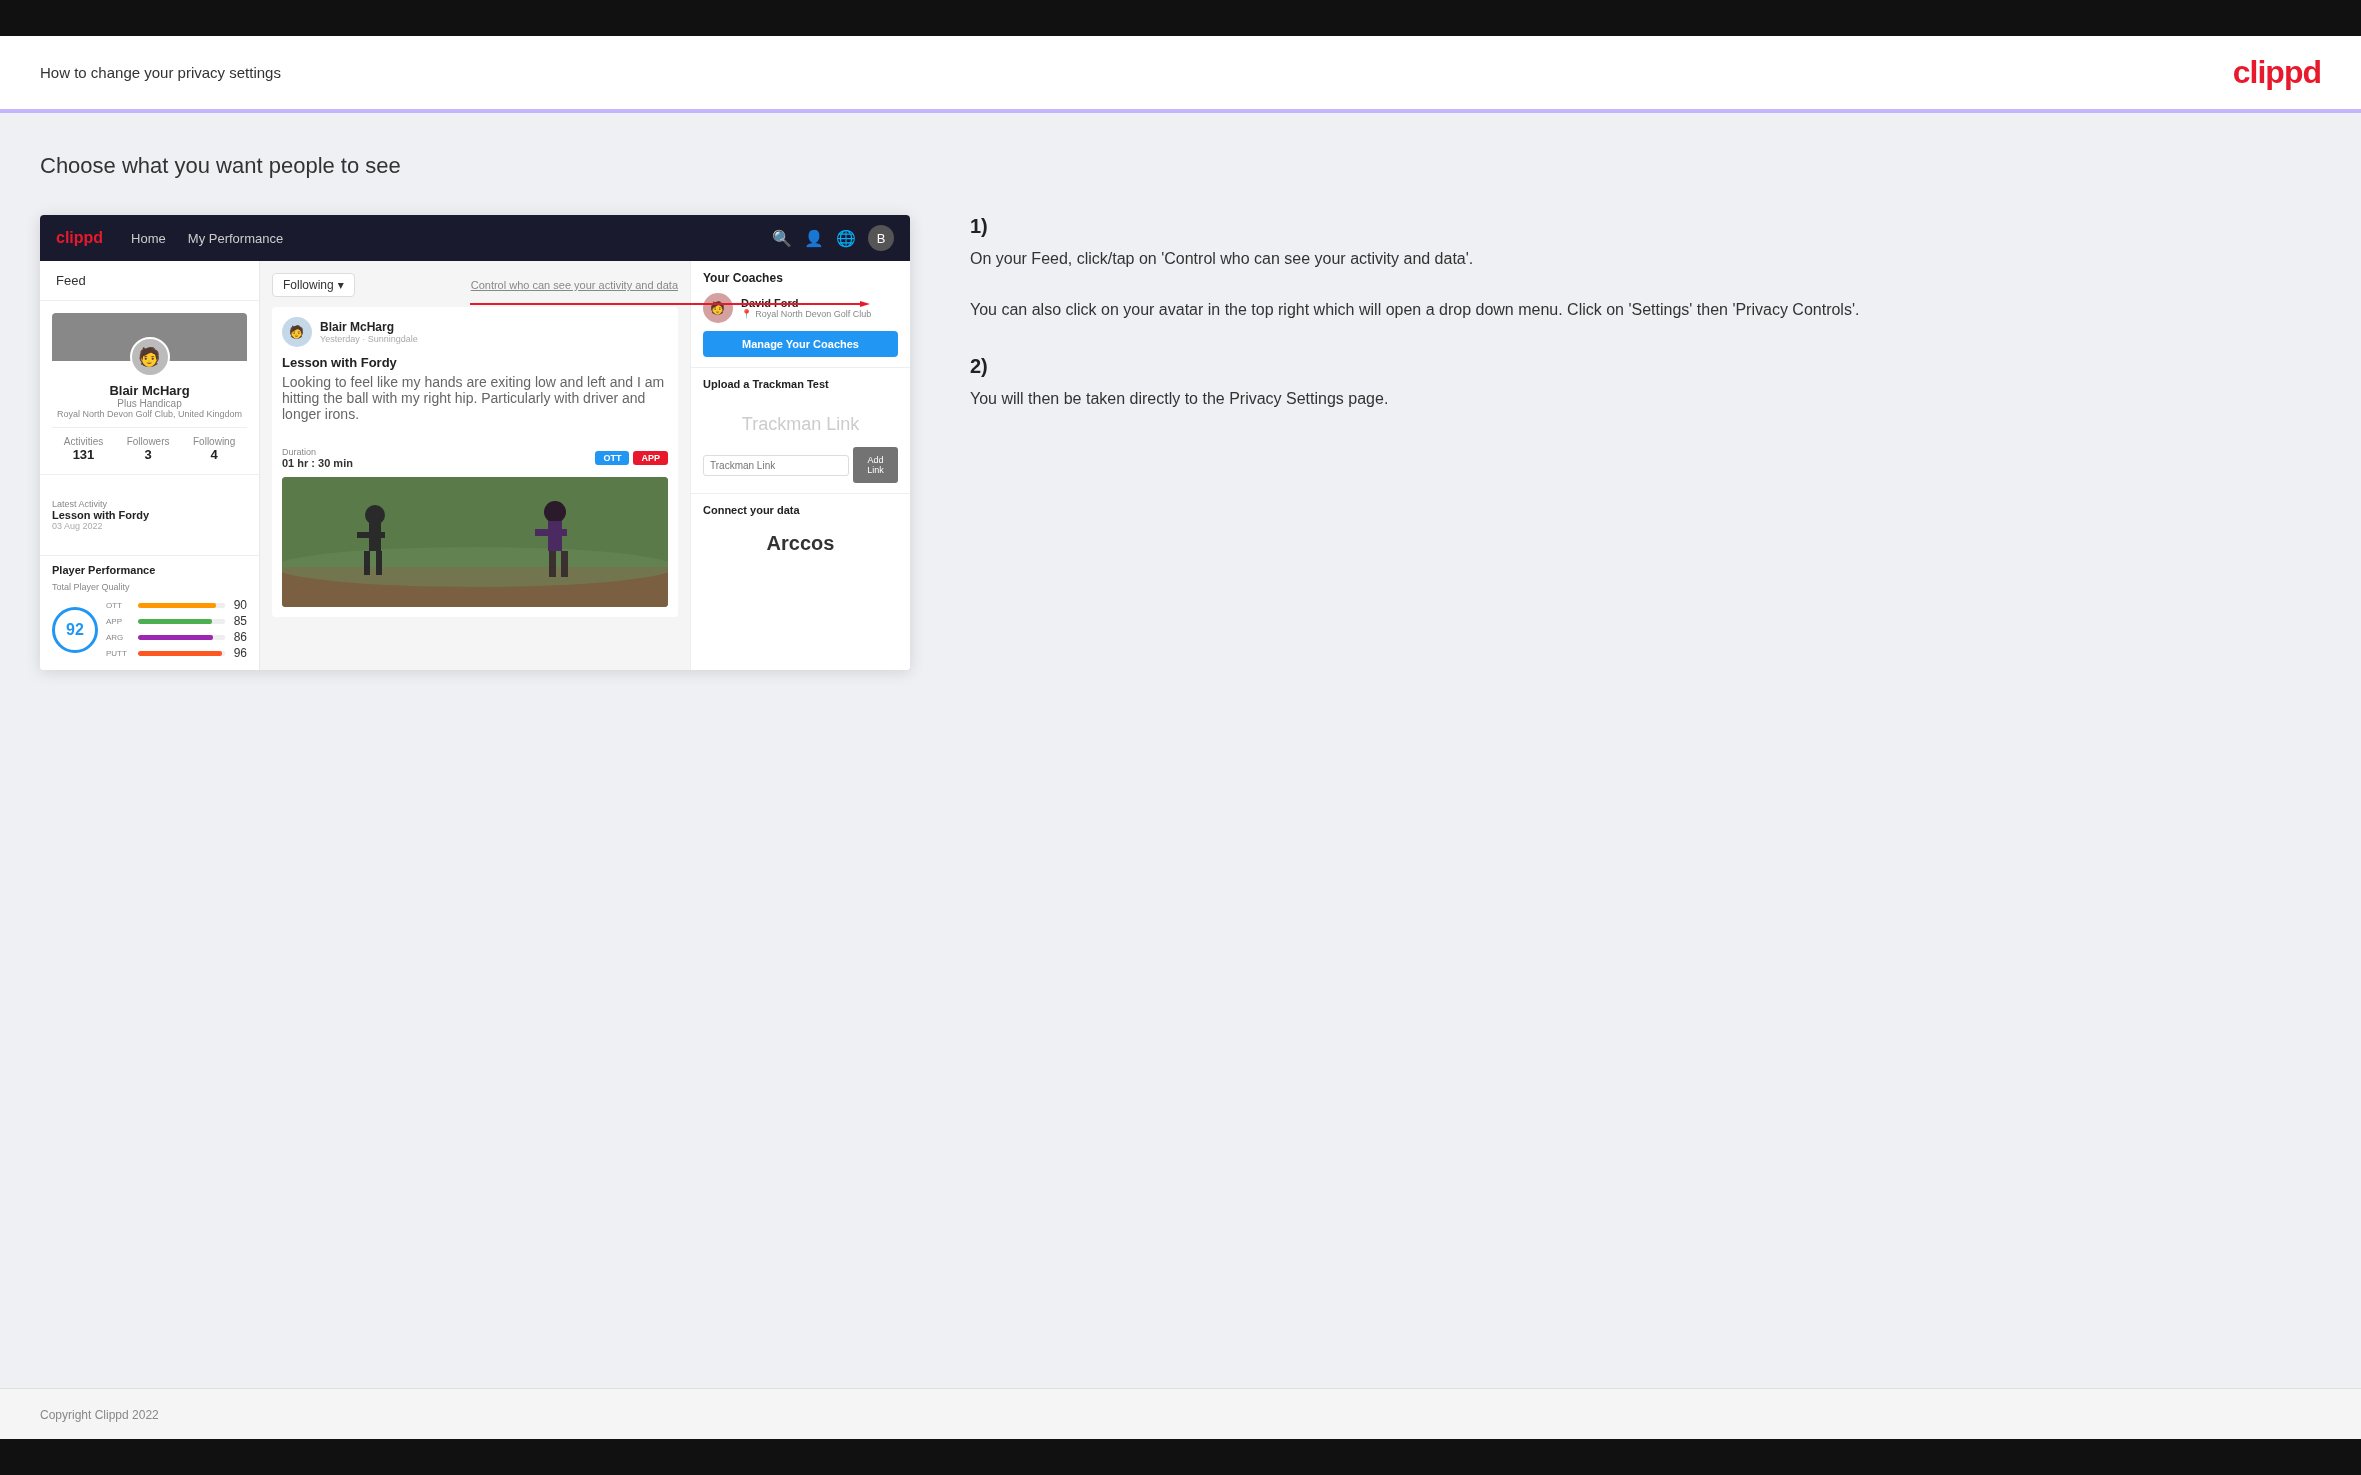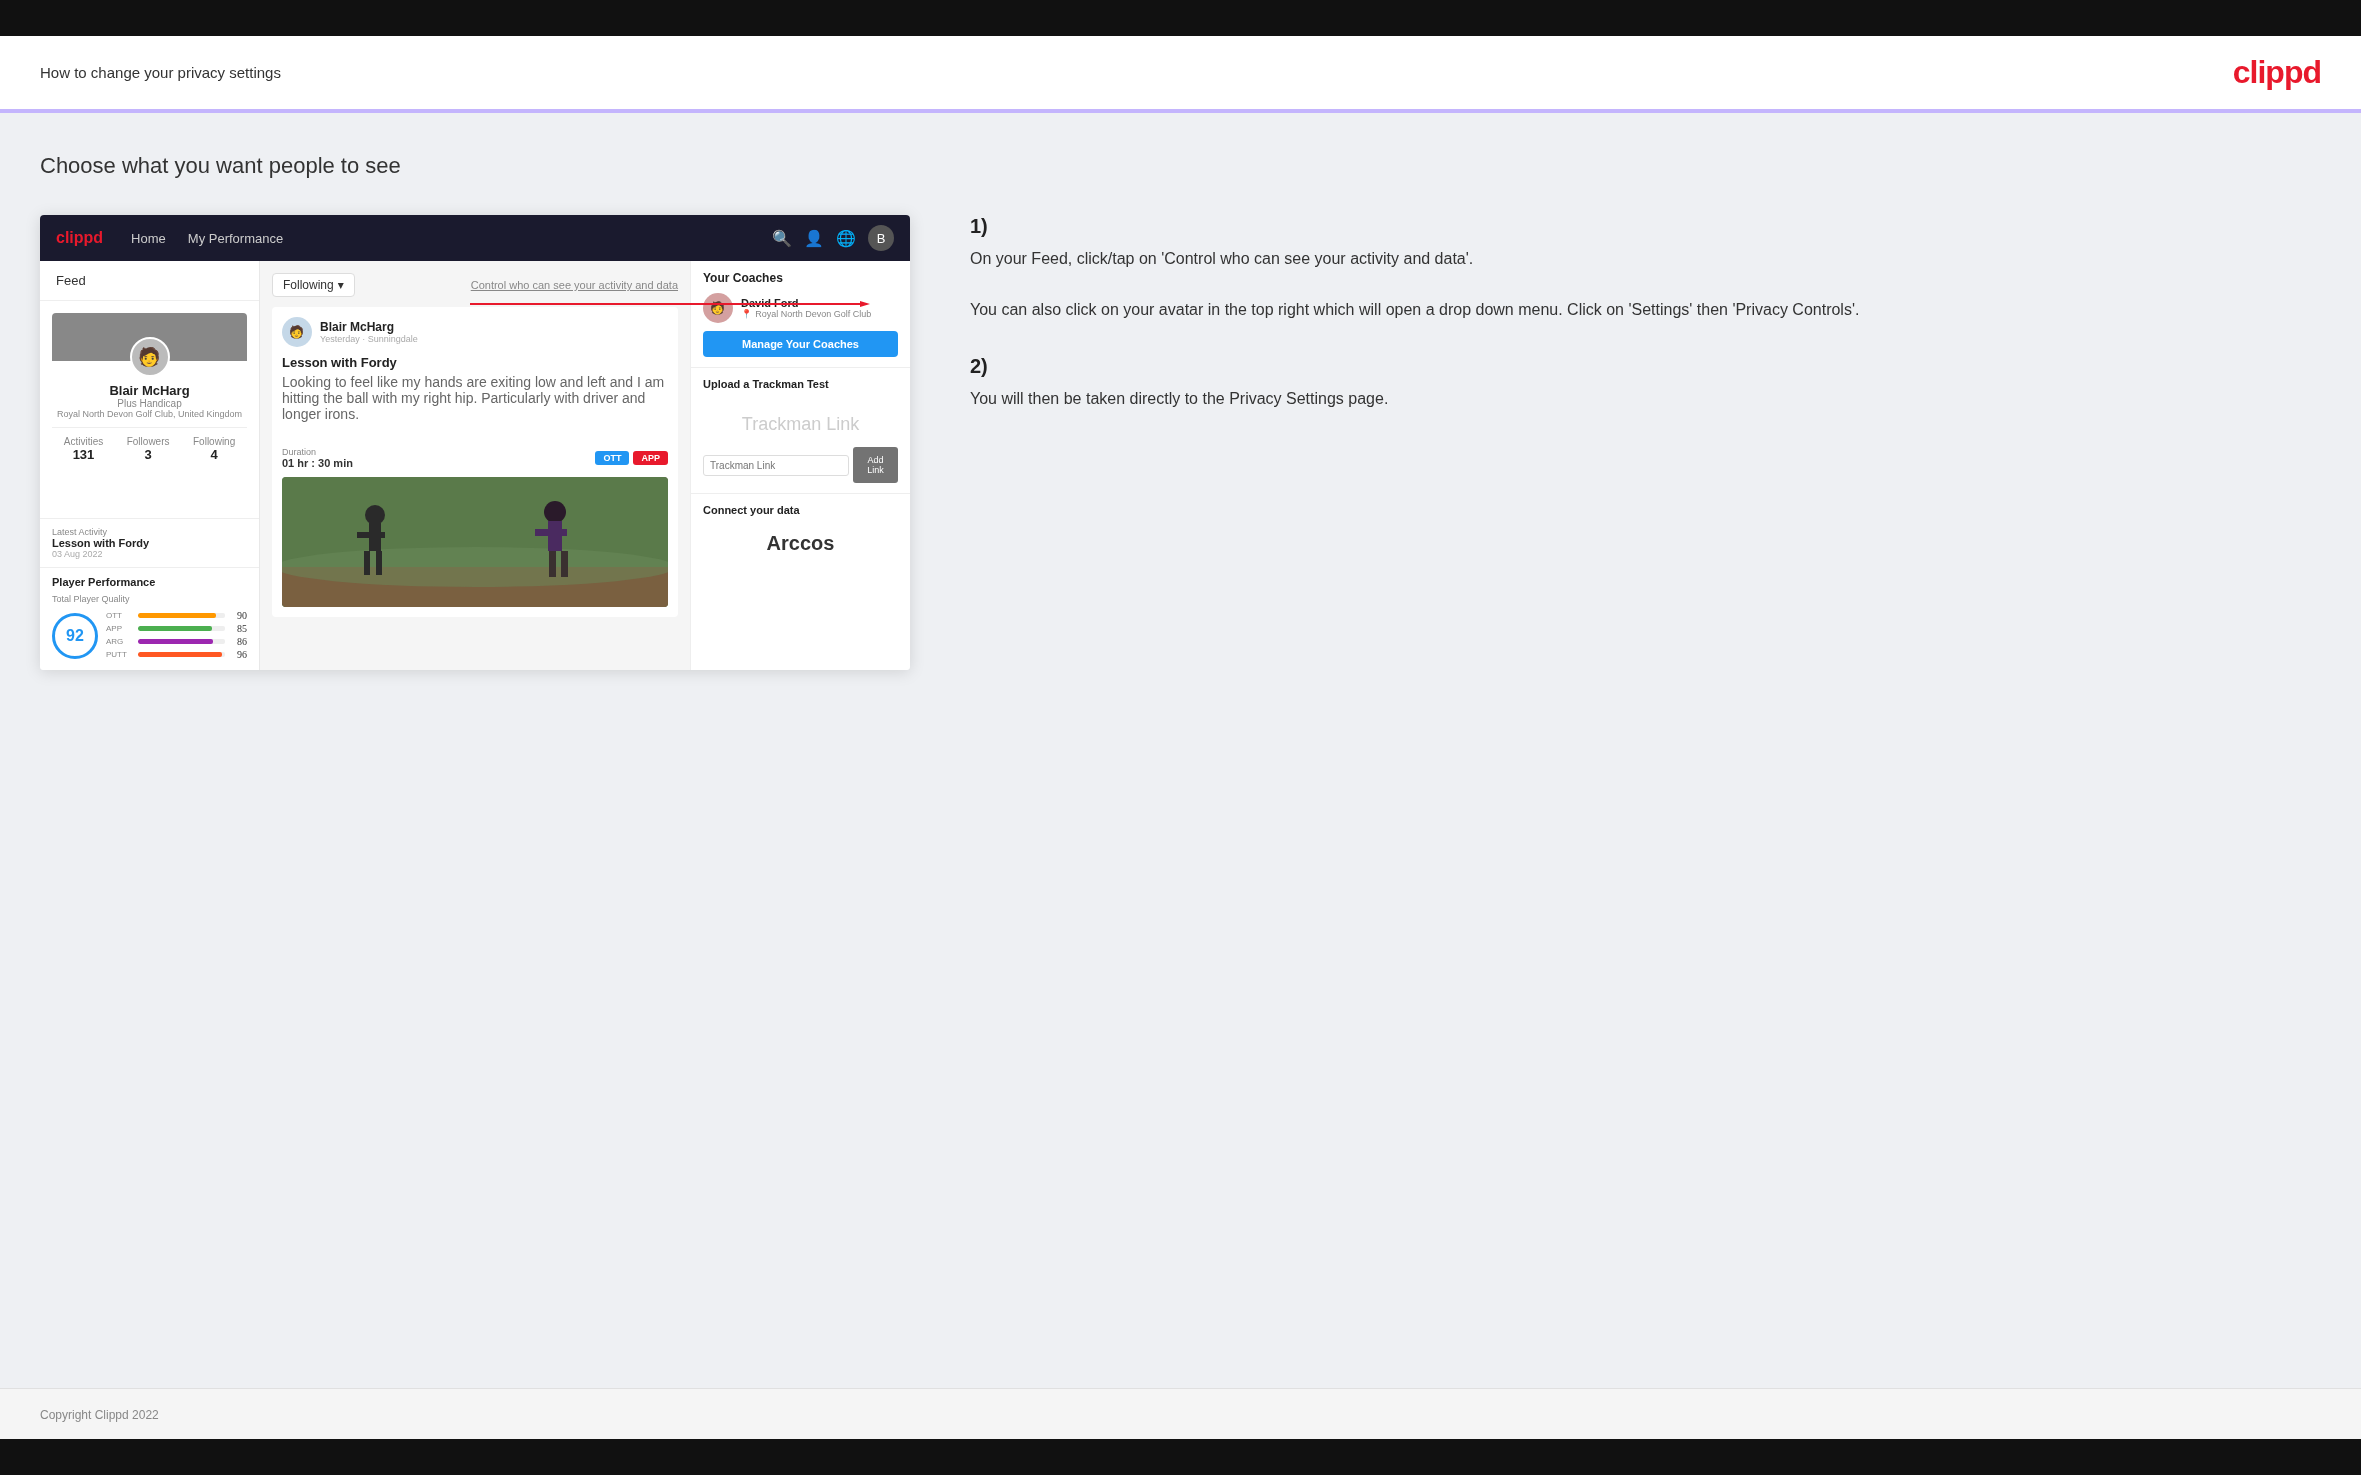--- a/index.html
+++ b/index.html
@@ -207,22 +207,21 @@
       padding-top: 8px;
       margin-top: 4px;
     }
 
     .stat-item { text-align: center; }
     .stat-label { font-size: 10px; color: #888; }
     .stat-value { font-size: 13px; font-weight: 700; color: #222; }
 
     .latest-activity {
       border-top: 1px solid #eee;
-      padding: 8px 12px;
-      margin-top: 44px;
+      padding: 24px 12px;
     }
 
     .latest-label {
       font-size: 9px;
       color: #888;
     }
 
     .latest-name {
       font-size: 11px;
       font-weight: 600;
@@ -294,25 +293,24 @@
       border-radius: 2px;
       overflow: hidden;
     }
 
     .bar-fill {
       height: 100%;
       border-radius: 2px;
     }
 
     .bar-value {
-      font-size: 10px;
+      font-size: 12px;
       color: #333;
       width: 18px;
       text-align: right;
-      font-family: Liberation Serif, serif;
     }
 
     
     .app-feed {
       flex: 1;
       padding: 12px;
     }
 
     .following-bar {
       display: flex;

